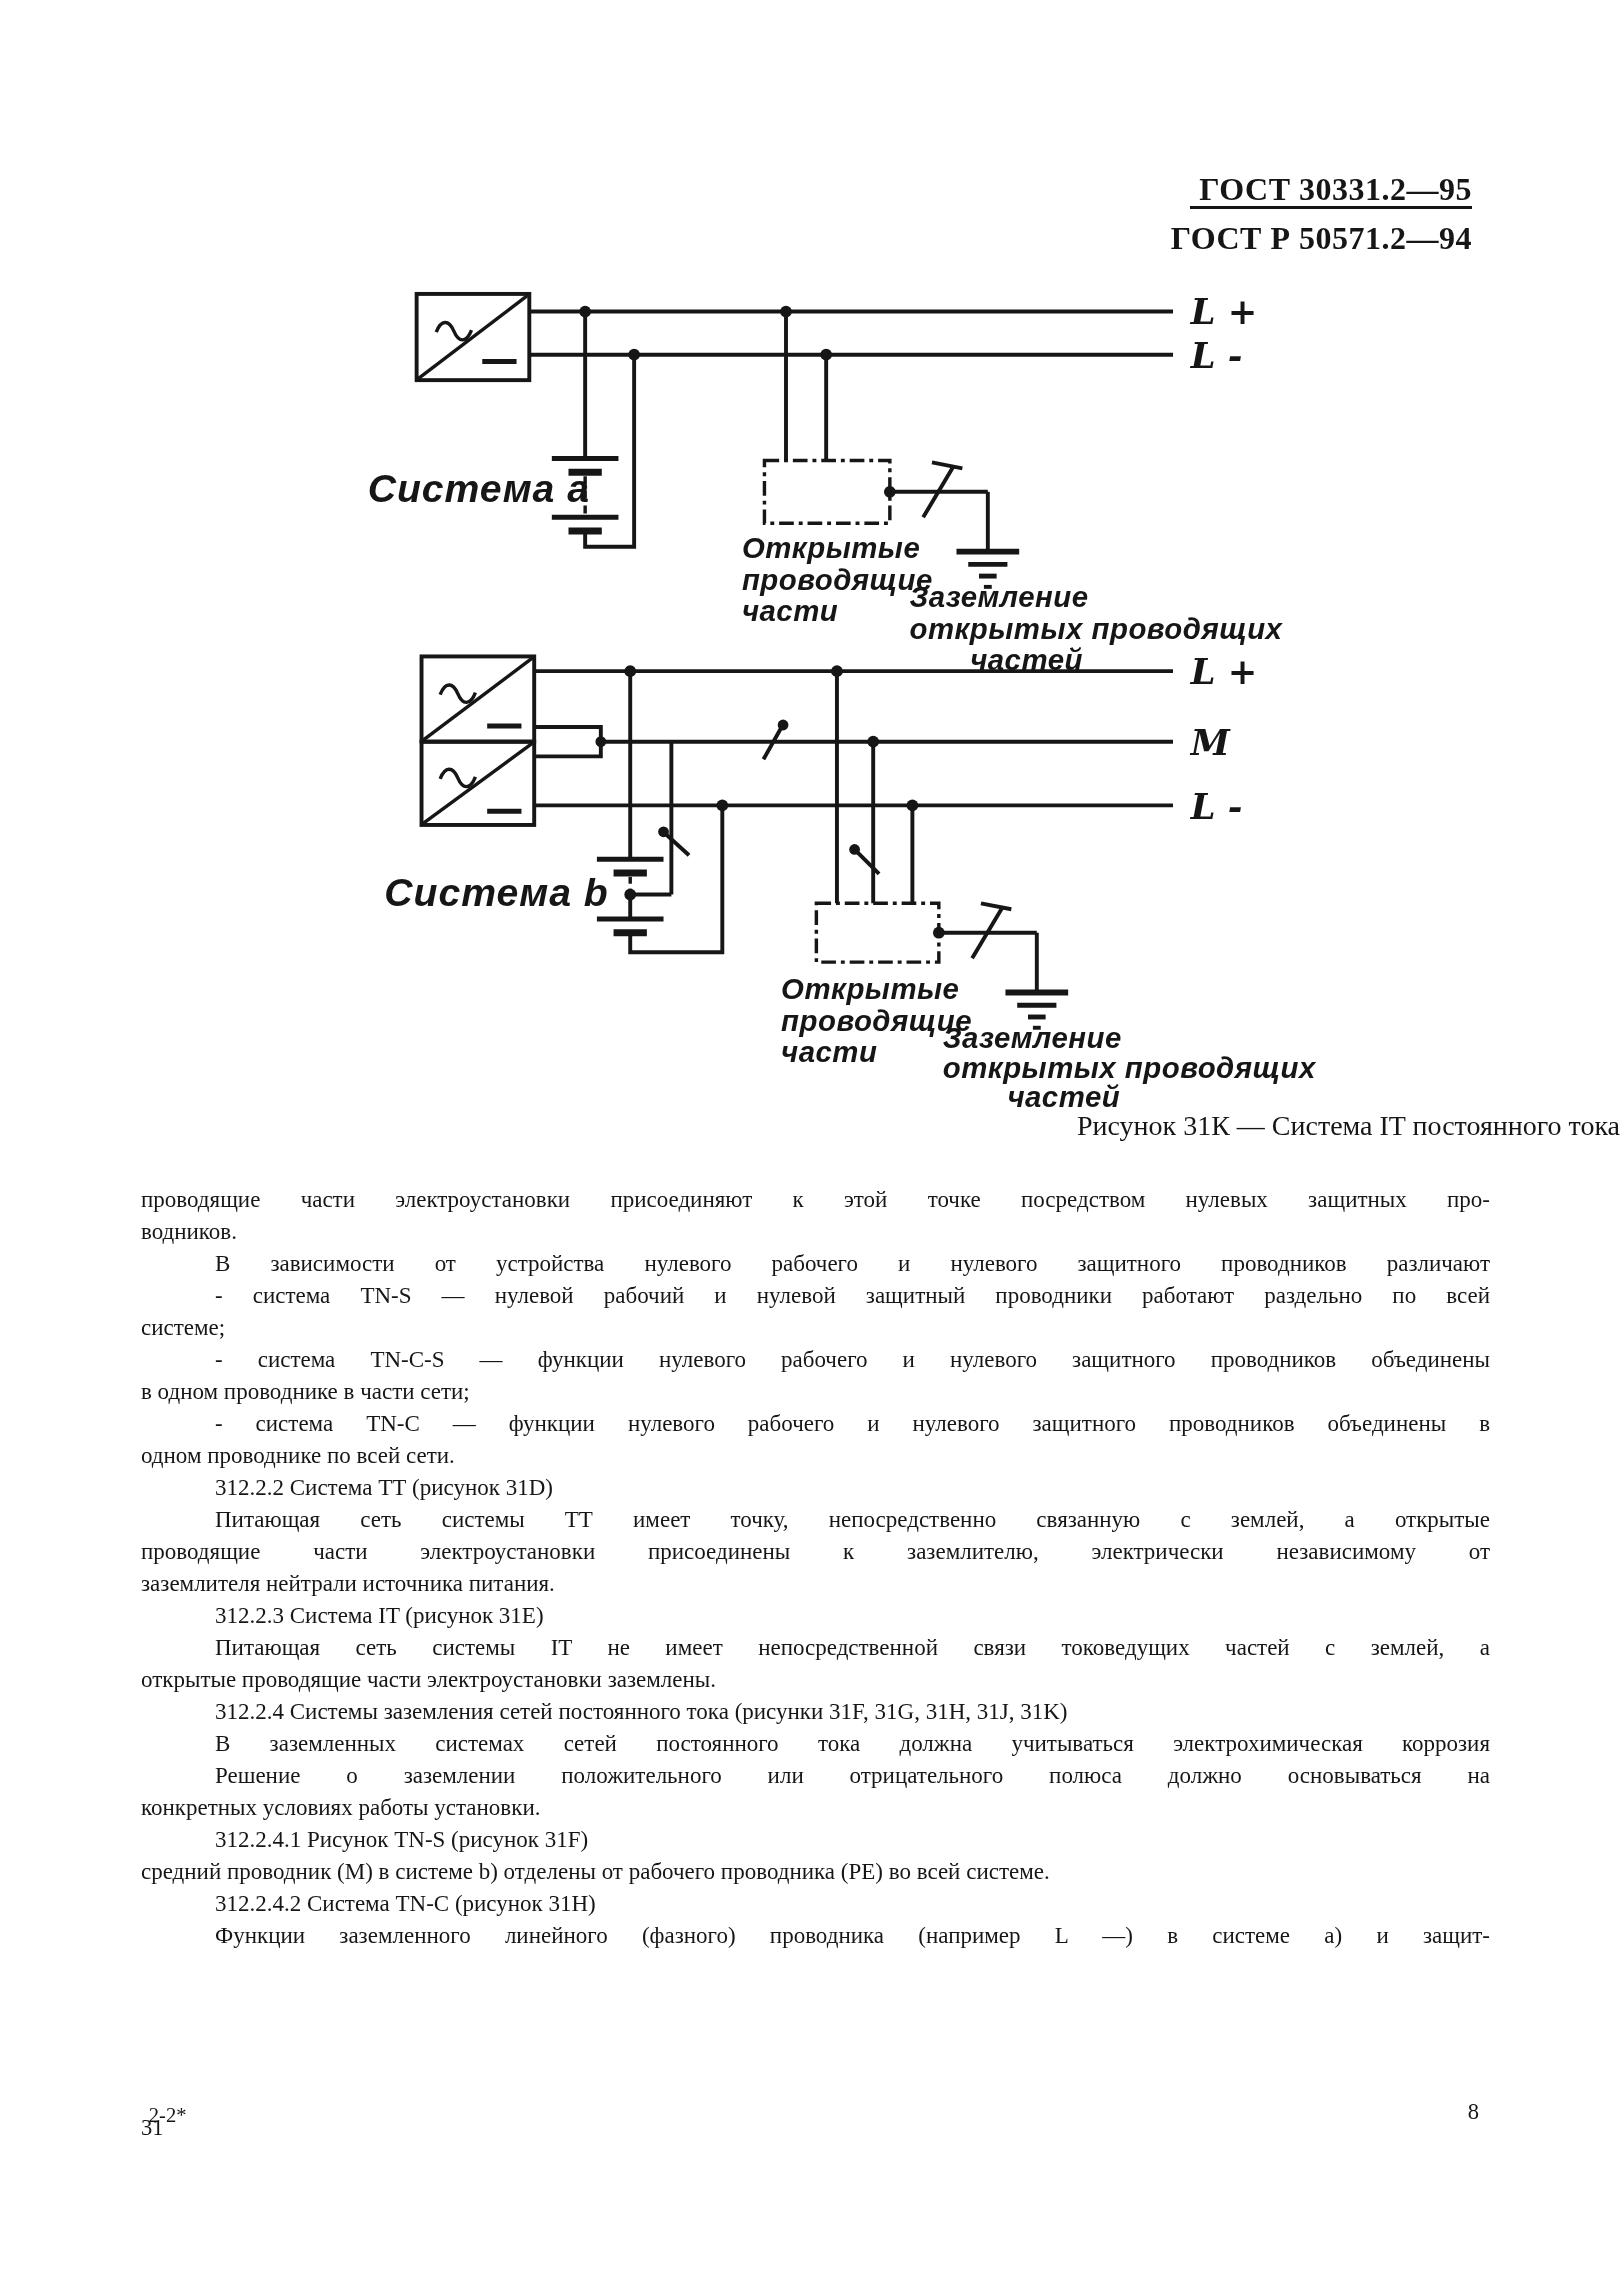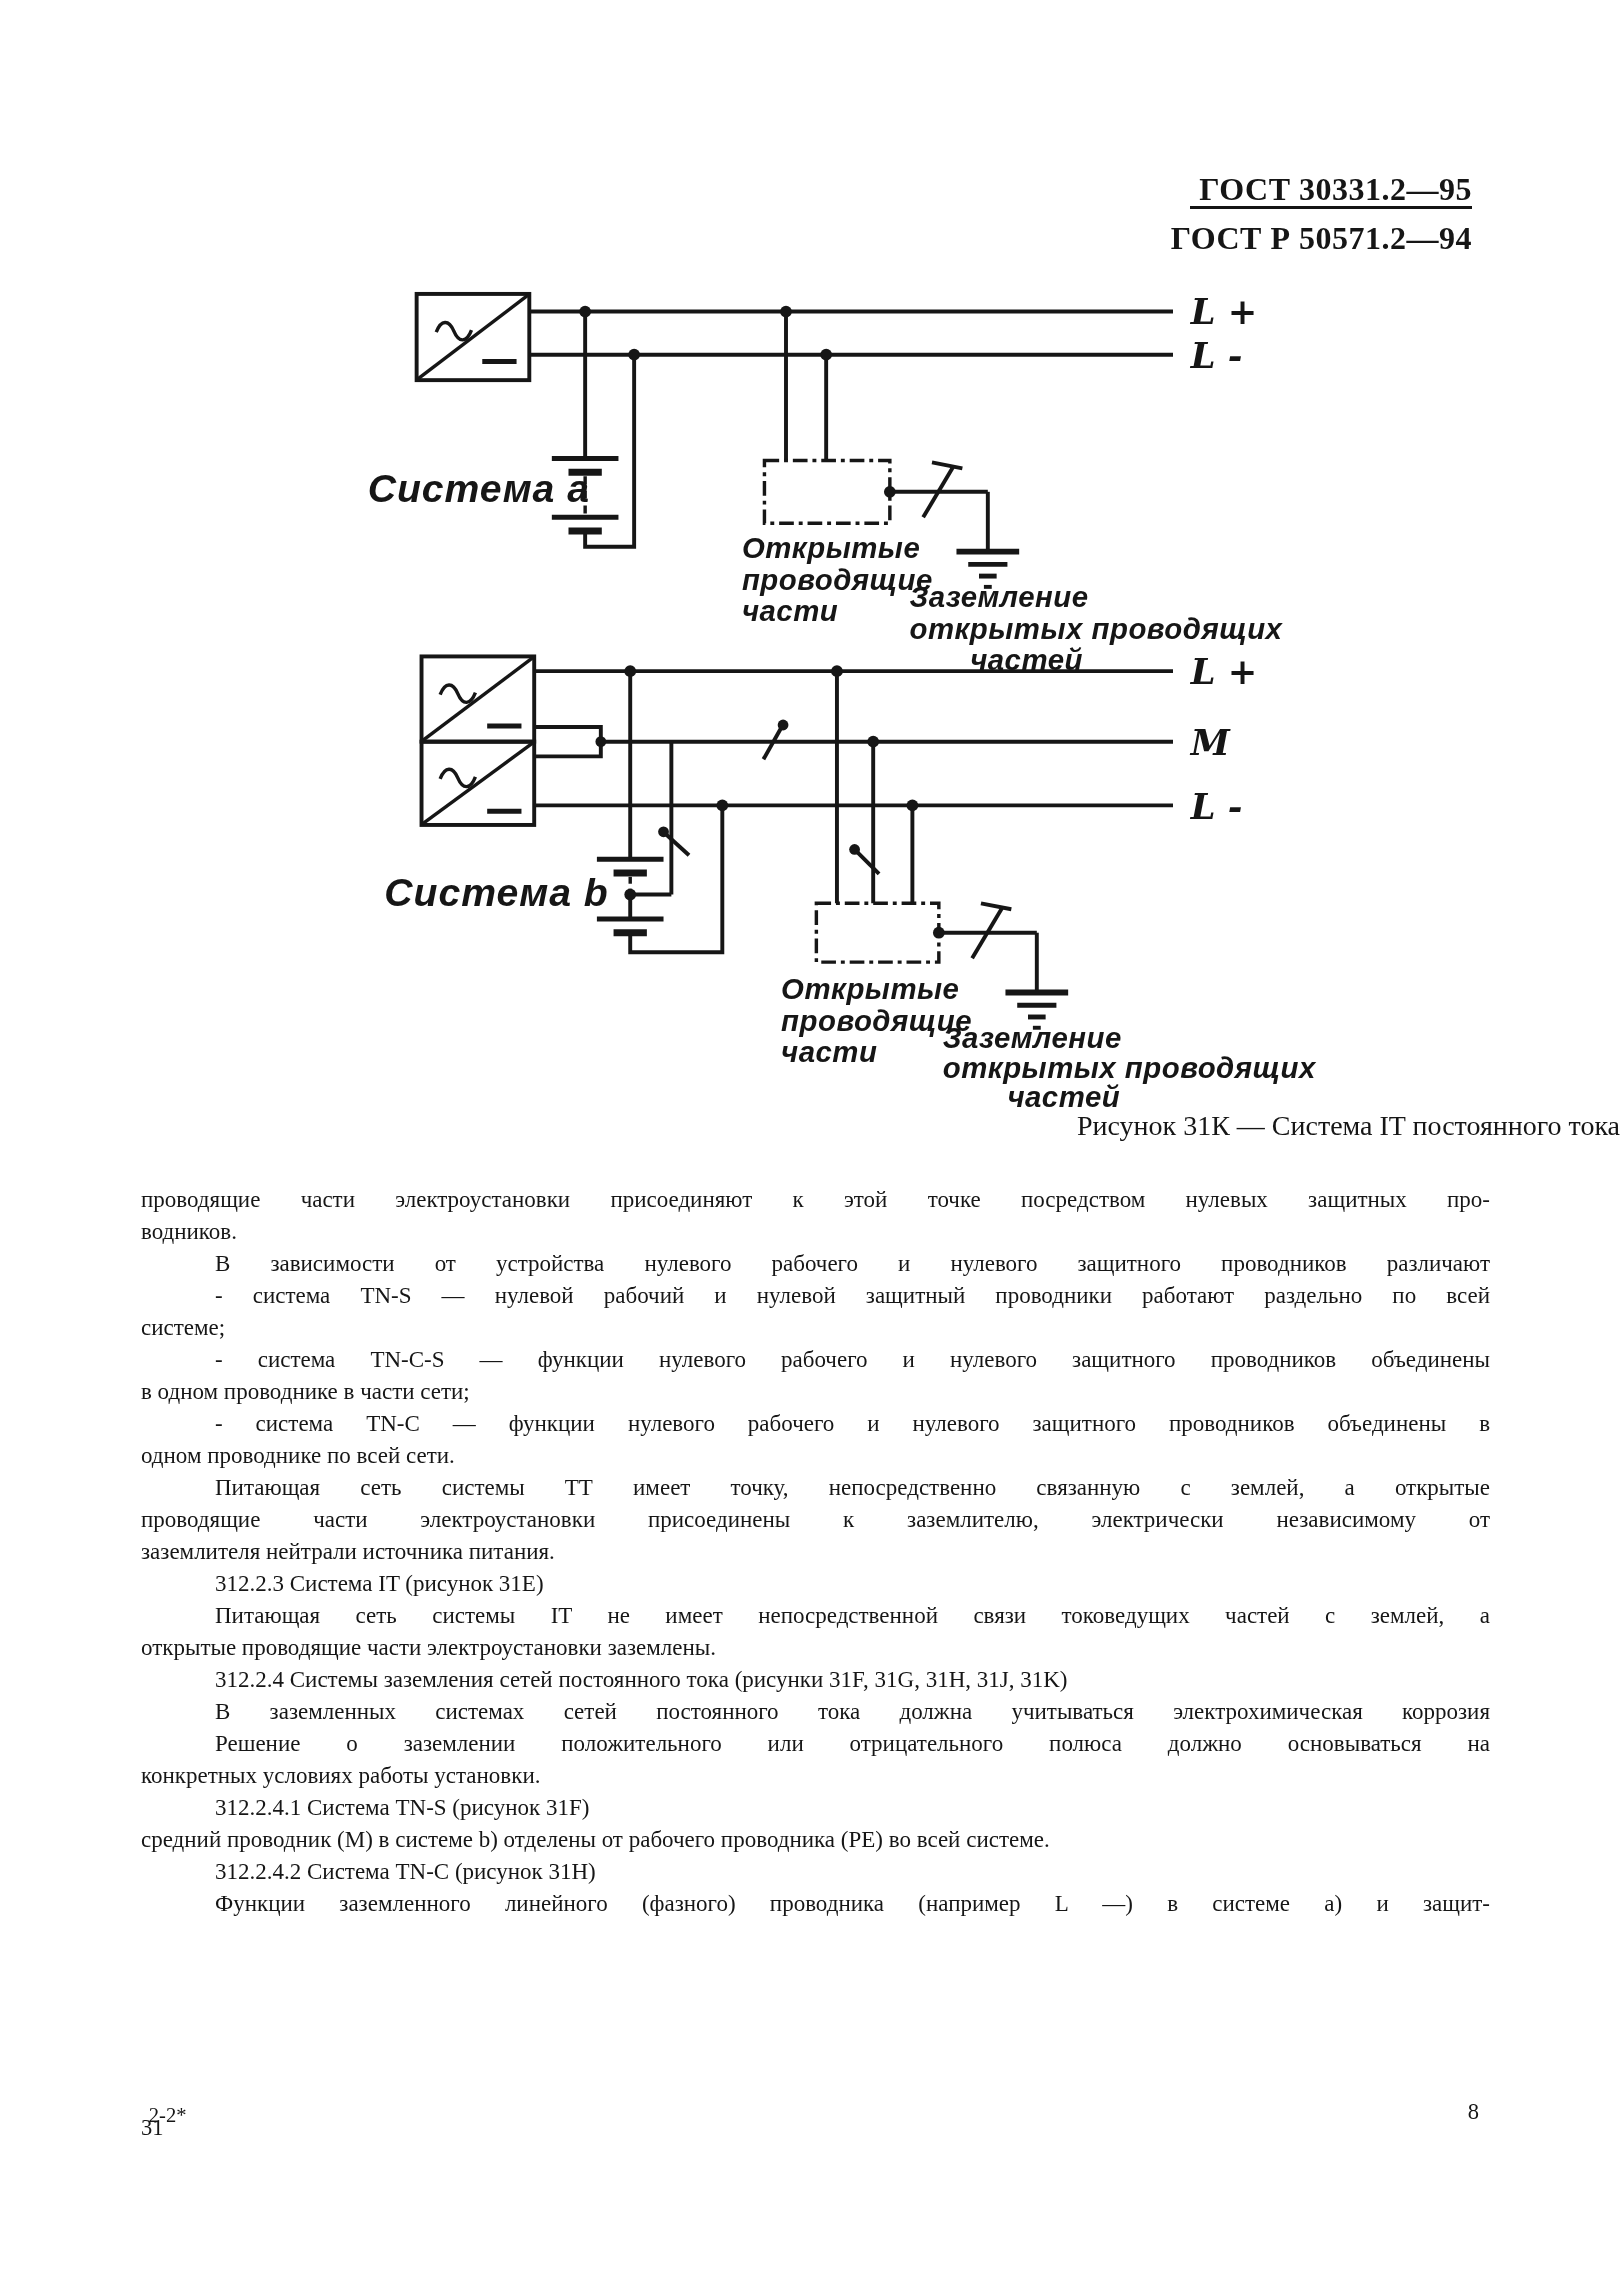--- a/index.html
+++ b/index.html
@@ -204,31 +204,32 @@
   <div class="body-text">
     <div class="ln">проводящие части электроустановки присоединяют к этой точке посредством нулевых защитных про-</div>
     <div class="ln end">водников.</div>
     <div class="ln ind">В зависимости от устройства нулевого рабочего и нулевого защитного проводников различают</div>
     <div class="ln ind">- система TN-S — нулевой рабочий и нулевой защитный проводники работают раздельно по всей</div>
     <div class="ln end">системе;</div>
     <div class="ln ind">- система TN-C-S — функции нулевого рабочего и нулевого защитного проводников объединены</div>
     <div class="ln end">в одном проводнике в части сети;</div>
     <div class="ln ind">- система TN-C — функции нулевого рабочего и нулевого защитного проводников объединены в</div>
     <div class="ln end">одном проводнике по всей сети.</div>
+    <div class="ln ind end">312.2.2 Система ТТ (рисунок 31D)</div>
     <div class="ln ind">Питающая сеть системы ТТ имеет точку, непосредственно связанную с землей, а открытые</div>
     <div class="ln">проводящие части электроустановки присоединены к заземлителю, электрически независимому от</div>
     <div class="ln end">заземлителя нейтрали источника питания.</div>
     <div class="ln ind end">312.2.3 Система IT (рисунок 31Е)</div>
     <div class="ln ind">Питающая сеть системы IT не имеет непосредственной связи токоведущих частей с землей, а</div>
     <div class="ln end">открытые проводящие части электроустановки заземлены.</div>
     <div class="ln ind end">312.2.4 Системы заземления сетей постоянного тока (рисунки 31F, 31G, 31H, 31J, 31K)</div>
     <div class="ln ind">В заземленных системах сетей постоянного тока должна учитываться электрохимическая коррозия</div>
     <div class="ln ind">Решение о заземлении положительного или отрицательного полюса должно основываться на</div>
     <div class="ln end">конкретных условиях работы установки.</div>
-    <div class="ln ind end">312.2.4.1 Система TN-S (рисунок 31F)</div>
+    <div class="ln ind end">312.2.4.1 Рисунок TN-S (рисунок 31F)</div>
     <div class="ln end">средний проводник (М) в системе b) отделены от рабочего проводника (РЕ) во всей системе.</div>
     <div class="ln ind end">312.2.4.2 Система TN-C (рисунок 31Н)</div>
     <div class="ln ind">Функции заземленного линейного (фазного) проводника (например L —) в системе а) и защит-</div>
   </div>
 
   <div class="footer">
     <span class="fl">2-2*</span>
     <span class="fc">31</span>
     <span class="fr">8</span>
   </div>

